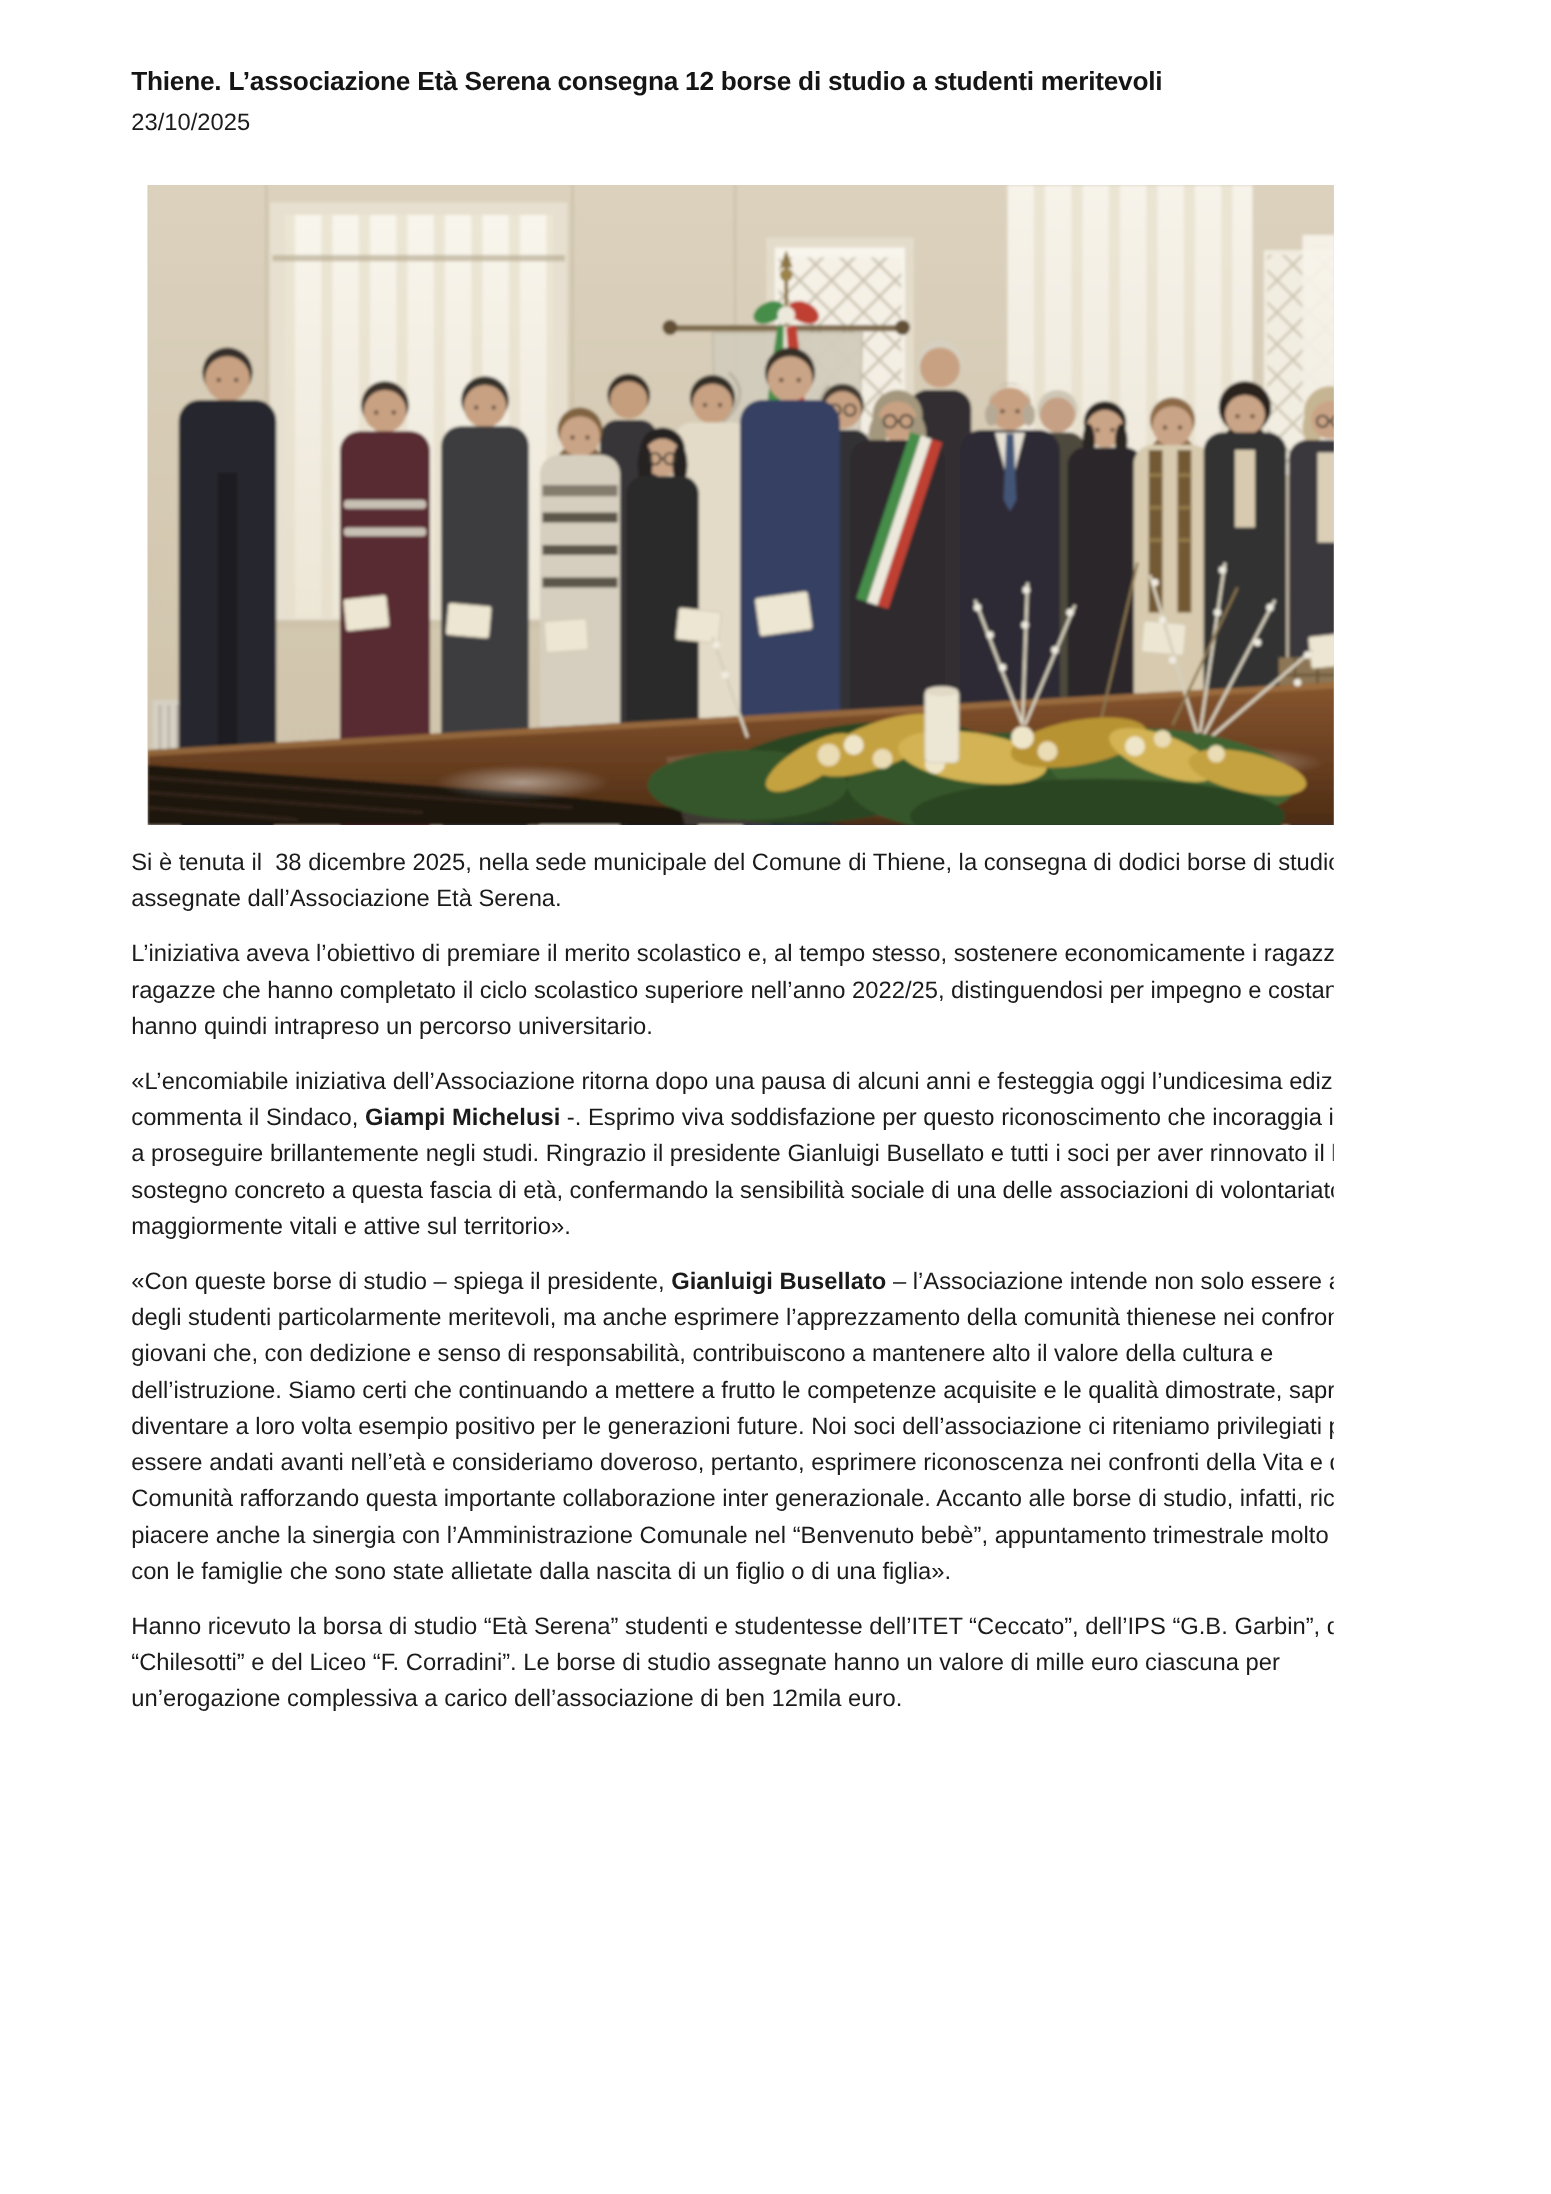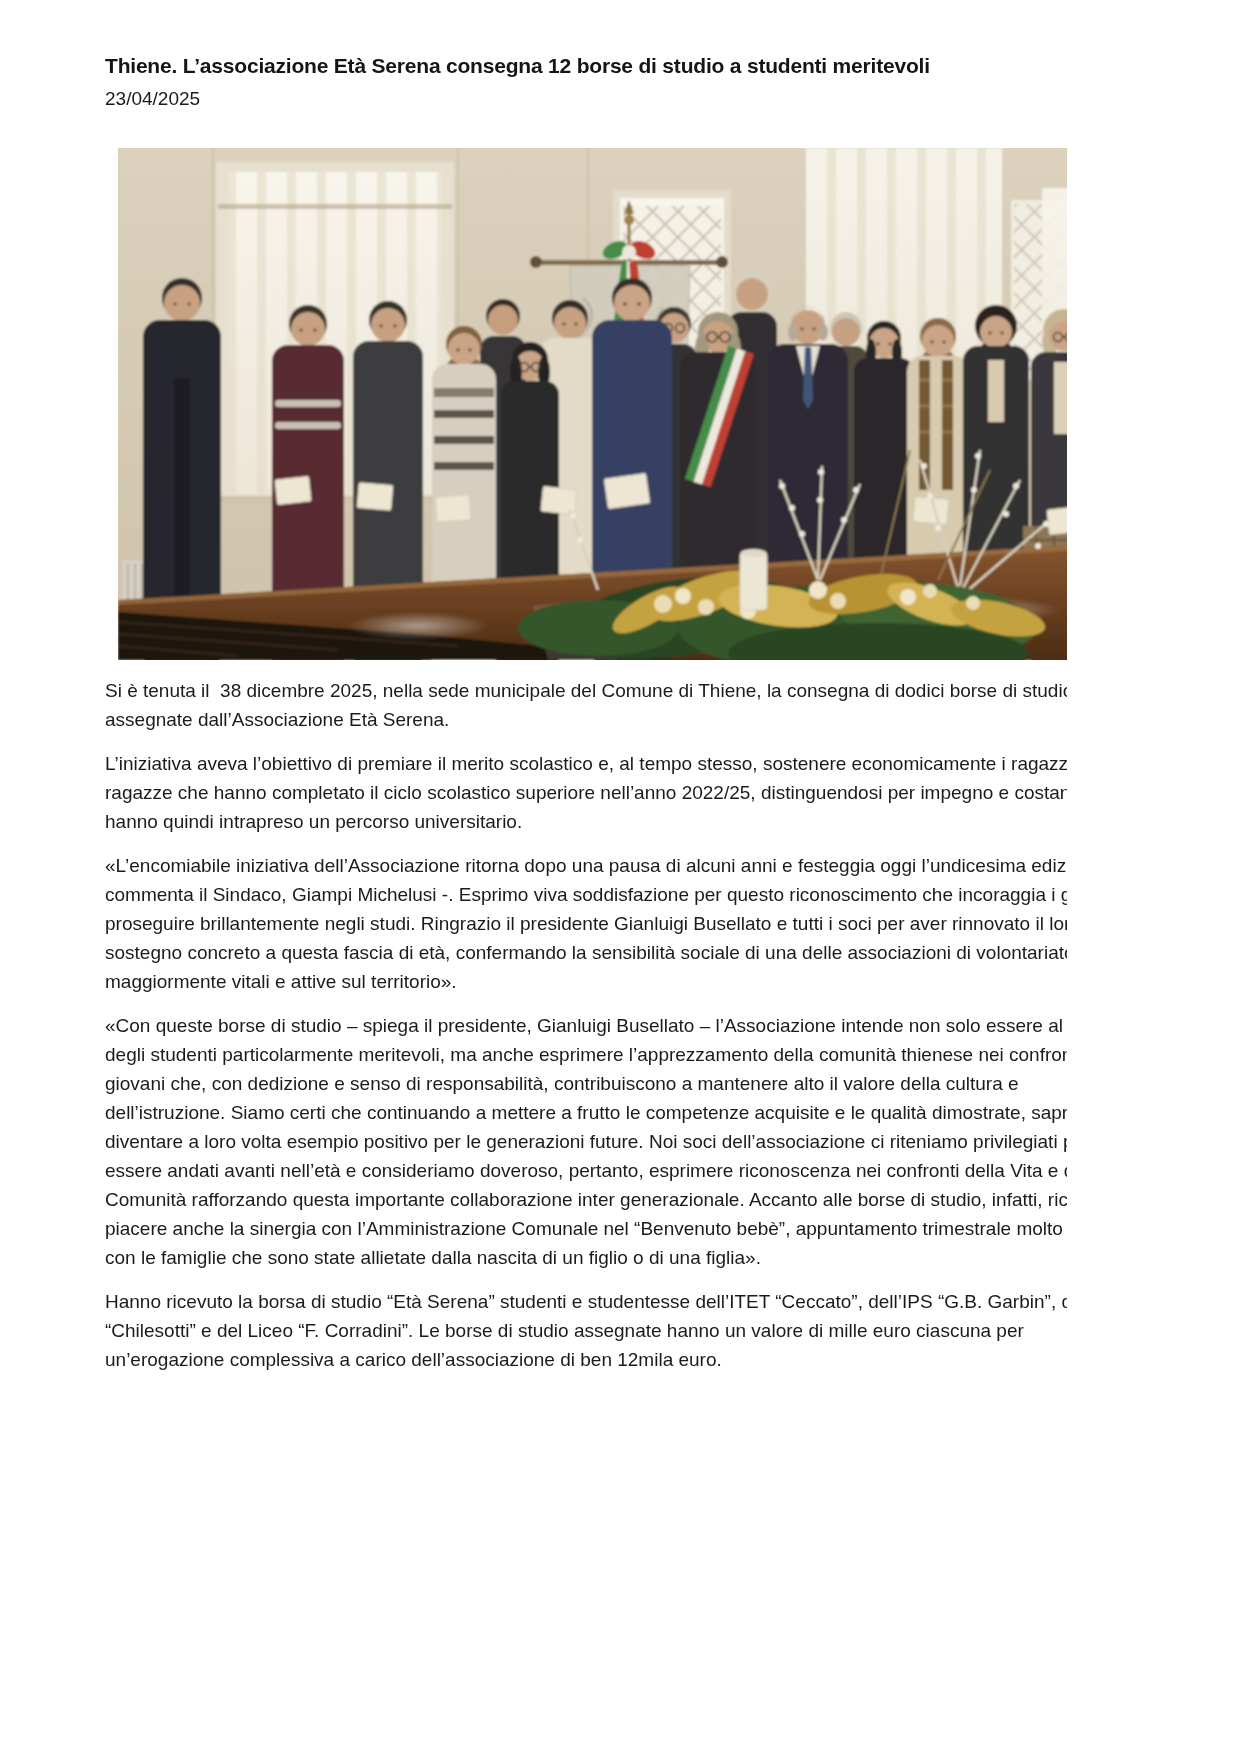--- a/index.html
+++ b/index.html
@@ -17,29 +17,29 @@
   .photo {
     position:absolute; left:118px; top:148px; width:980px; height:512px;
     overflow:hidden; background:#d8cdb8;
   }
   .photo svg { display:block; }
   .body-text {
     position:absolute; left:105px; top:676px; width:1038px;
     font-size:19px; line-height:29px; color:#1b1b1b;
   }
   .body-text p { margin:0 0 15px 0; white-space:pre-wrap; }
-  .body-text strong { font-weight:normal; }
+  .body-text strong { font-weight:bold; }
 </style>
 </head>
 <body>
 
 <div class="page">
 
   <h1 class="title">Thiene. L’associazione Età Serena consegna 12 borse di studio a studenti meritevoli</h1>
-  <div class="date">23/04/2025</div>
+  <div class="date">23/10/2025</div>
 
   <figure class="photo" style="margin:0" role="img" aria-label="Foto di gruppo nella sede municipale del Comune di Thiene: studenti premiati, il Sindaco con fascia tricolore e il presidente dell'associazione dietro un tavolo di legno con composizione floreale natalizia e gonfalone con nastro tricolore">
     <svg width="980" height="512" viewBox="0 0 980 512" xmlns="http://www.w3.org/2000/svg">
       <defs>
         <linearGradient id="wallG" x1="0" y1="0" x2="0" y2="1">
           <stop offset="0" stop-color="#ddd3c1"></stop>
             <stop offset="1" stop-color="#cfc4ad"></stop>
         </linearGradient>
         <linearGradient id="winG" x1="0" y1="0" x2="0" y2="1">
           <stop offset="0" stop-color="#fbf9f3"></stop>

